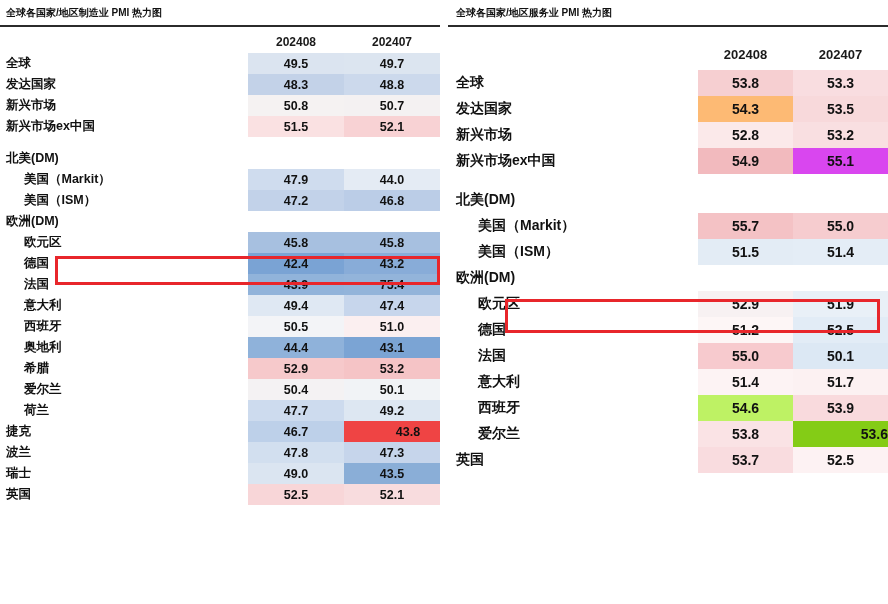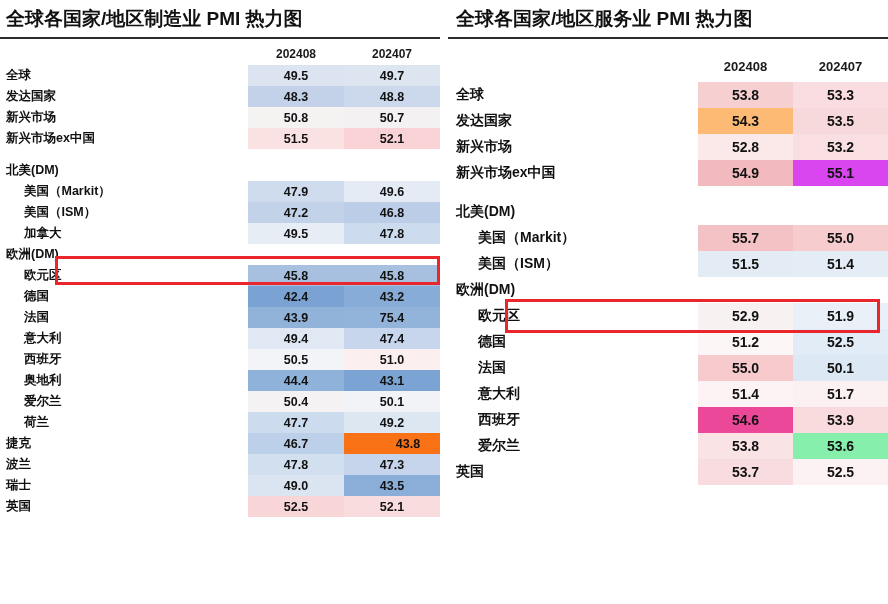--- a/index.html
+++ b/index.html
@@ -6,21 +6,21 @@
   body{
     width:888px;height:604px;background:#ffffff;
     font-family:"Liberation Sans","DejaVu Sans",sans-serif;
     overflow:hidden;position:relative;
   }
   .panel{position:absolute;top:0;}
   .panel-left{left:0;width:440px;}
   .panel-right{left:448px;width:440px;}
 
   .panel-title{
-    font-weight:bold;font-size:19px;color:#111;
+    font-weight:bold;font-size:10px;color:#111;
     padding:6px 4px 5px 6px;
     border-bottom:2px solid #2b2b2b;
     white-space:nowrap;
   }
   .panel-right .panel-title{padding-left:8px;}
 
   table{border-collapse:collapse;width:100%;table-layout:fixed;}
   td{padding:0;}
 
   .t-left{margin-top:4px;}
@@ -93,33 +93,28 @@
           <td colspan="3"></td>
         </tr>
         <tr>
           <td class="lbl">北美(DM)</td>
           <td class="val" style="background: rgb(255, 255, 255);"></td>
           <td class="val" style="background: rgb(255, 255, 255);"></td>
         </tr>
         <tr>
           <td class="lbl indent1">美国（Markit）</td>
           <td class="val" style="background: rgb(207, 220, 238);">47.9</td>
-          <td class="val" style="background: rgb(228, 235, 244);">49.6</td>
+          <td class="val" style="background: rgb(228, 235, 244);">44.0</td>
         </tr>
         <tr>
           <td class="lbl indent1">美国（ISM）</td>
           <td class="val" style="background: rgb(194, 210, 233);">47.2</td>
           <td class="val" style="background: rgb(187, 205, 231);">46.8</td>
         </tr>
         <tr>
-          <td class="lbl indent1">加拿大</td>
-          <td class="val" style="background: rgb(230, 237, 245);">49.5</td>
-          <td class="val" style="background: rgb(205, 219, 238);">47.8</td>
-        </tr>
-        <tr>
           <td class="lbl">欧洲(DM)</td>
           <td class="val" style="background: rgb(255, 255, 255);"></td>
           <td class="val" style="background: rgb(255, 255, 255);"></td>
         </tr>
         <tr>
           <td class="lbl indent1">欧元区</td>
           <td class="val" style="background: rgb(167, 192, 224);">45.8</td>
           <td class="val" style="background: rgb(167, 192, 224);">45.8</td>
         </tr>
         <tr>
@@ -141,33 +136,38 @@
           <td class="lbl indent1">西班牙</td>
           <td class="val" style="background: rgb(243, 244, 247);">50.5</td>
           <td class="val" style="background: rgb(251, 239, 240); text-align: center;">51.0</td>
         </tr>
         <tr>
           <td class="lbl indent1">奥地利</td>
           <td class="val" style="background: rgb(143, 178, 218);">44.4</td>
           <td class="val" style="background: rgb(123, 164, 212);">43.1</td>
         </tr>
         <tr>
+          <td class="lbl indent1">希腊</td>
+          <td class="val" style="background: rgb(246, 201, 203);">52.9</td>
+          <td class="val" style="background: rgb(245, 196, 198);">53.2</td>
+        </tr>
+        <tr>
           <td class="lbl indent1">爱尔兰</td>
           <td class="val" style="background: rgb(244, 242, 243);">50.4</td>
           <td class="val" style="background: rgb(241, 243, 246);">50.1</td>
         </tr>
         <tr>
           <td class="lbl indent1">荷兰</td>
           <td class="val" style="background: rgb(205, 219, 238);">47.7</td>
           <td class="val" style="background: rgb(221, 231, 242);">49.2</td>
         </tr>
         <tr>
           <td class="lbl">捷克</td>
           <td class="val" style="background: rgb(189, 208, 233);">46.7</td>
-          <td class="val" style="background: #f97316; padding-left: 32px;">43.8</td>
+          <td class="val" style="background: #ef4444; padding-left: 32px;">43.8</td>
         </tr>
         <tr>
           <td class="lbl">波兰</td>
           <td class="val" style="background: rgb(210, 223, 239);">47.8</td>
           <td class="val" style="background: rgb(198, 213, 235);">47.3</td>
         </tr>
         <tr>
           <td class="lbl">瑞士</td>
           <td class="val" style="background: rgb(219, 229, 241);">49.0</td>
           <td class="val" style="background: rgb(138, 174, 215);">43.5</td>
@@ -248,27 +248,27 @@
           <td class="val" style="background: rgb(247, 202, 206);">55.0</td>
           <td class="val" style="background: rgb(220, 232, 244);">50.1</td>
         </tr>
         <tr>
           <td class="lbl indent1">意大利</td>
           <td class="val" style="background: rgb(253, 243, 244);">51.4</td>
           <td class="val" style="background: rgb(252, 241, 242);">51.7</td>
         </tr>
         <tr>
           <td class="lbl indent1">西班牙</td>
-          <td class="val" style="background: #ec4899;">54.6</td>
+          <td class="val" style="background: #bef264;">54.6</td>
           <td class="val" style="background: rgb(249, 218, 221);">53.9</td>
         </tr>
         <tr>
           <td class="lbl indent1">爱尔兰</td>
           <td class="val" style="background: rgb(250, 227, 229);">53.8</td>
-          <td class="val" style="background: #86efac;">53.6</td>
+          <td class="val" style="background: #84cc16; text-align: right;">53.6</td>
         </tr>
         <tr>
           <td class="lbl">英国</td>
           <td class="val" style="background: rgb(249, 220, 223);">53.7</td>
           <td class="val" style="background: rgb(253, 242, 243);">52.5</td>
         </tr>
       </tbody>
   </table>
 </div>
 

